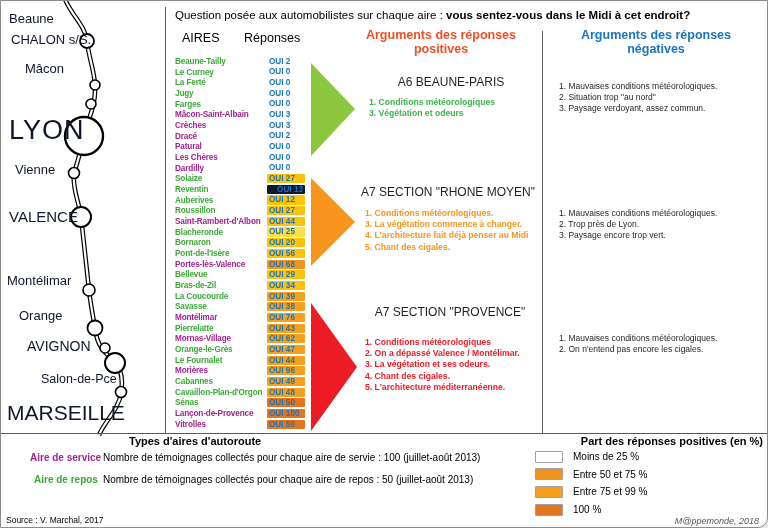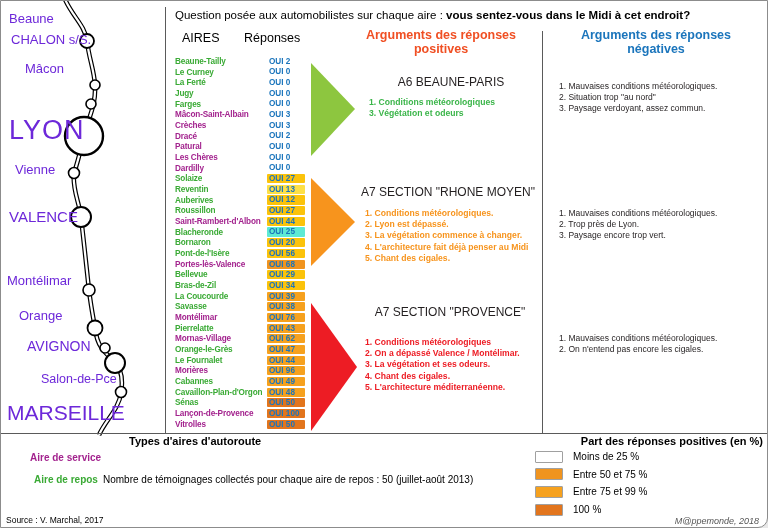--- a/index.html
+++ b/index.html
@@ -1,21 +1,21 @@
 <!DOCTYPE html>
 <html><head>
 <meta charset="utf-8">
 <style>
   html,body{margin:0;padding:0;background:#e8e8e8;font-family:"Liberation Sans",sans-serif;}
   #page{position:relative;width:768px;height:528px;background:#fff;border:1.5px solid #8c8c8c;
         border-bottom-right-radius:10px;box-sizing:border-box;overflow:hidden;color:#1a1a1a;}
   
   #map-panel{position:absolute;left:0;top:0;width:166px;height:440px;}
   #map-svg{position:absolute;left:0;top:0;}
-  .city{position:absolute;color:#6d28d9;white-space:nowrap;}
+  .city{position:absolute;color:#0f172a;white-space:nowrap;}
   .city-0{left:8px;top:10px;font-size:13px;}
   .city-1{left:10px;top:31px;font-size:13px;}
   .city-2{left:24px;top:60px;font-size:13px;}
   .city-3{left:8px;top:114px;font-size:27px;letter-spacing:1px;}
   .city-4{left:14px;top:161px;font-size:13px;}
   .city-5{left:8px;top:207px;font-size:15px;}
   .city-6{left:6px;top:272px;font-size:13px;}
   .city-7{left:18px;top:307px;font-size:13px;}
   .city-8{left:26px;top:337px;font-size:14px;}
   .city-9{left:40px;top:371px;font-size:12.5px;}
@@ -174,37 +174,37 @@
       <div class="aire-row">
         <span class="aire-name service">Dardilly</span>
         <span class="aire-oui">OUI 0</span>
       </div>
       <div class="aire-row">
         <span class="aire-name repos">Solaize</span>
         <span class="aire-oui" style="background-color: rgb(251, 195, 11);">OUI 27</span>
       </div>
       <div class="aire-row">
         <span class="aire-name repos">Reventin</span>
-        <span class="aire-oui" style="background-color: #fde047;">OUI 13</span>
+        <span class="aire-oui" style="background-color: #0f172a; text-align: right;">OUI 13</span>
       </div>
       <div class="aire-row">
         <span class="aire-name repos">Auberives</span>
         <span class="aire-oui" style="background-color: rgb(251, 195, 11);">OUI 12</span>
       </div>
       <div class="aire-row">
         <span class="aire-name repos">Roussillon</span>
         <span class="aire-oui" style="background-color: rgb(251, 195, 11);">OUI 27</span>
       </div>
       <div class="aire-row">
         <span class="aire-name service">Saint-Rambert-d'Albon</span>
         <span class="aire-oui" style="background-color: rgb(251, 195, 11);">OUI 44</span>
       </div>
       <div class="aire-row">
         <span class="aire-name repos">Blacheronde</span>
-        <span class="aire-oui" style="background-color: #5eead4;">OUI 25</span>
+        <span class="aire-oui" style="background-color: #fde047;">OUI 25</span>
       </div>
       <div class="aire-row">
         <span class="aire-name repos">Bornaron</span>
         <span class="aire-oui" style="background-color: rgb(251, 195, 11);">OUI 20</span>
       </div>
       <div class="aire-row">
         <span class="aire-name repos">Pont-de-l'Isère</span>
         <span class="aire-oui" style="background-color: rgb(251, 195, 11);">OUI 56</span>
       </div>
       <div class="aire-row">
@@ -282,21 +282,20 @@
   <div class="sec-title" id="title-a6">A6 BEAUNE-PARIS</div>
   <div class="sec-title" id="title-rhone">A7 SECTION "RHONE MOYEN"</div>
   <div class="sec-title" id="title-provence">A7 SECTION "PROVENCE"</div>
 
   <div class="args" id="pos-a6">
       <div class="arg-line">1. Conditions météorologiques</div>
       <div class="arg-line">3. Végétation et odeurs</div>
     </div>
   <div class="args" id="pos-rhone">
       <div class="arg-line">1. Conditions météorologiques.</div>
-      <div class="arg-line">2. Lyon est dépassé.</div>
       <div class="arg-line">3. La végétation commence à changer.</div>
       <div class="arg-line">4. L'architecture fait déjà penser au Midi</div>
       <div class="arg-line">5. Chant des cigales.</div>
     </div>
   <div class="args" id="pos-provence">
       <div class="arg-line">1. Conditions météorologiques</div>
       <div class="arg-line">2. On a dépassé Valence / Montélimar.</div>
       <div class="arg-line">3. La végétation et ses odeurs.</div>
       <div class="arg-line">4. Chant des cigales.</div>
       <div class="arg-line">5. L'architecture méditerranéenne.</div>
@@ -312,20 +311,21 @@
       <div class="arg-line">2. Trop près de Lyon.</div>
       <div class="arg-line">3. Paysage encore trop vert.</div>
     </div>
   <div class="args neg" id="neg-provence">
       <div class="arg-line">1. Mauvaises conditions météorologiques.</div>
       <div class="arg-line">2. On n'entend pas encore les cigales.</div>
     </div>
 
   <div id="types-title">Types d'aires d'autoroute</div>
   <div class="type-label" id="type-service">Aire de service</div>
+  <div class="type-desc" id="desc-service">Nombre de témoignages collectés pour chaque aire de servie : 100 (juillet-août 2013)</div>
   <div class="type-label" id="type-repos">Aire de repos</div>
   <div class="type-desc" id="desc-repos">Nombre de témoignages collectés pour chaque aire de repos : 50 (juillet-août 2013)</div>
 
   <div id="part-title">Part des réponses positives (en %)</div>
   <div id="part-legend">
       <div class="leg-row">
         <span class="leg-swatch" style="background-color: rgb(255, 255, 255);"></span>
         <span class="leg-label">Moins de 25 %</span>
       </div>
       <div class="leg-row">

